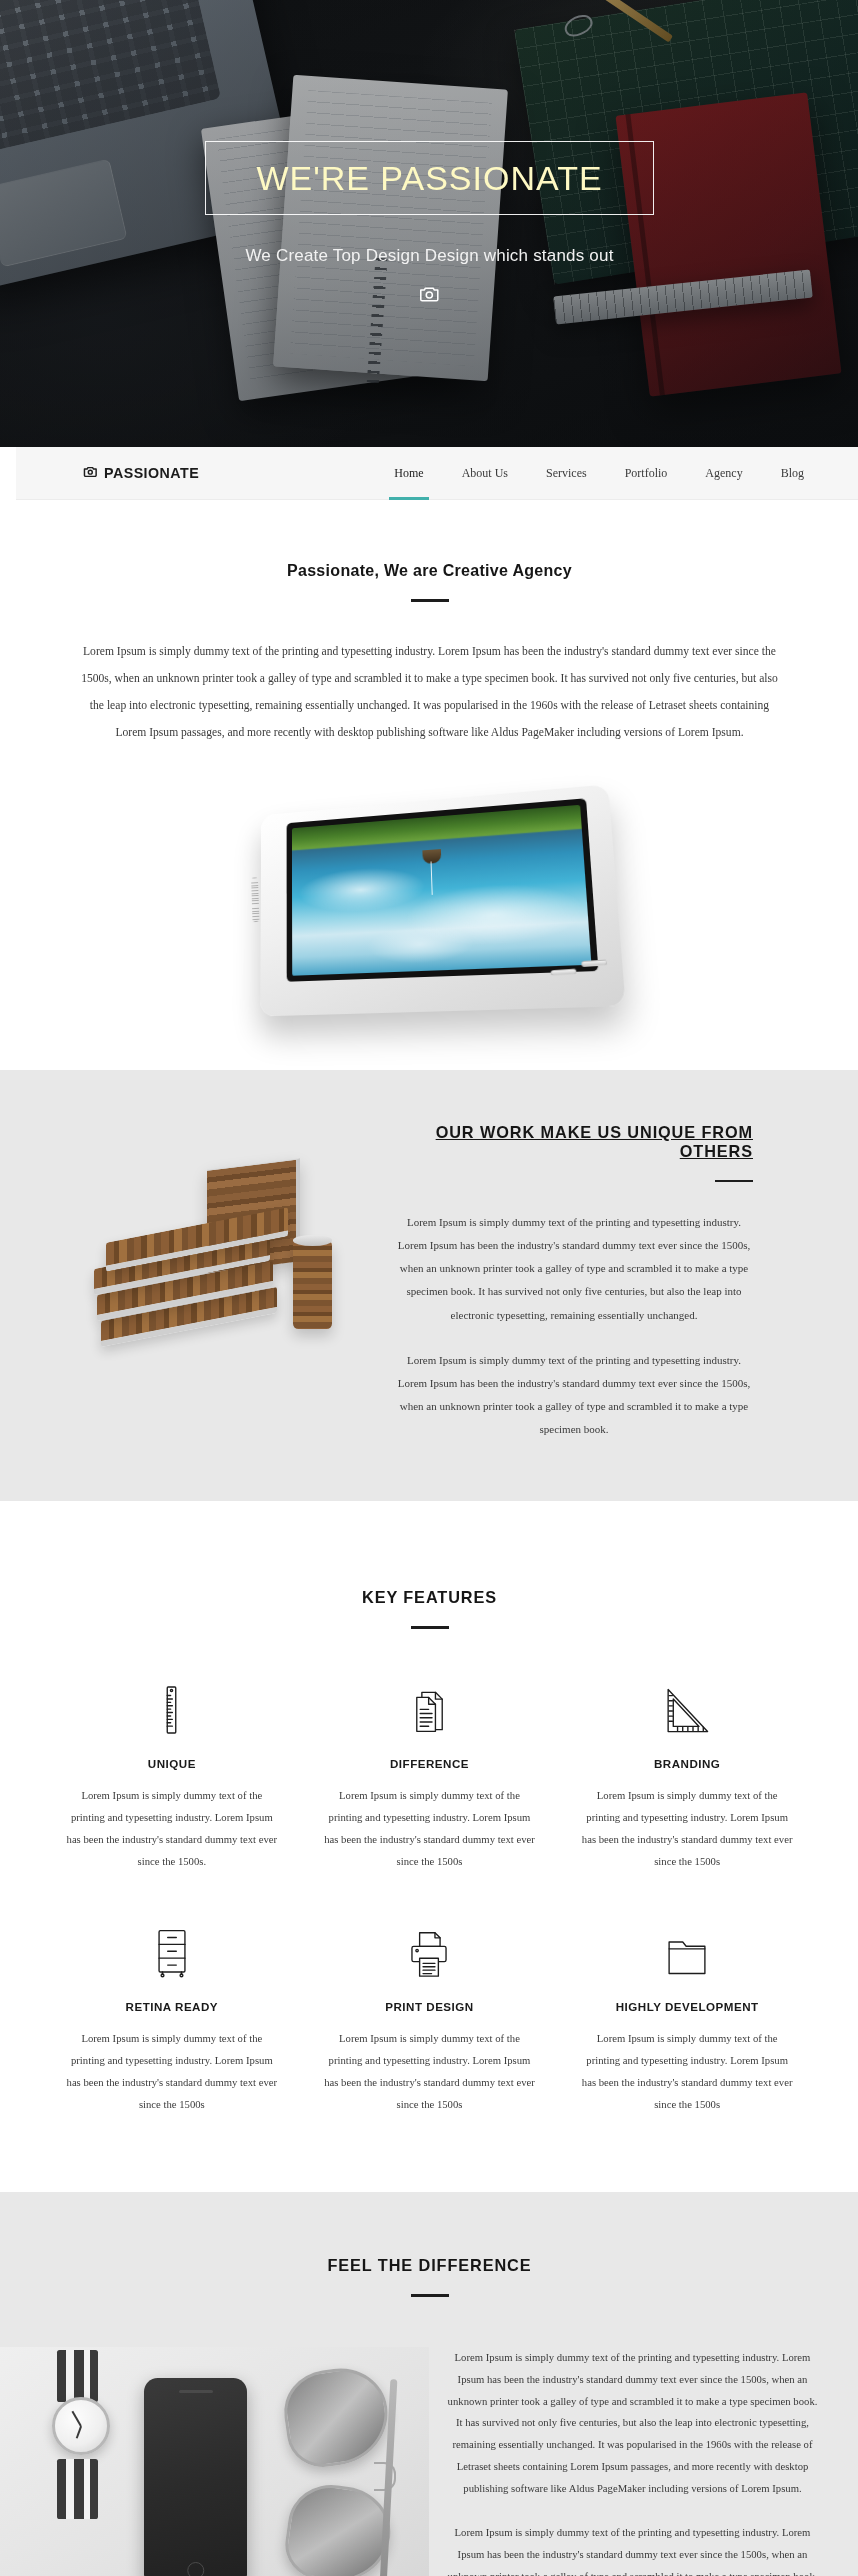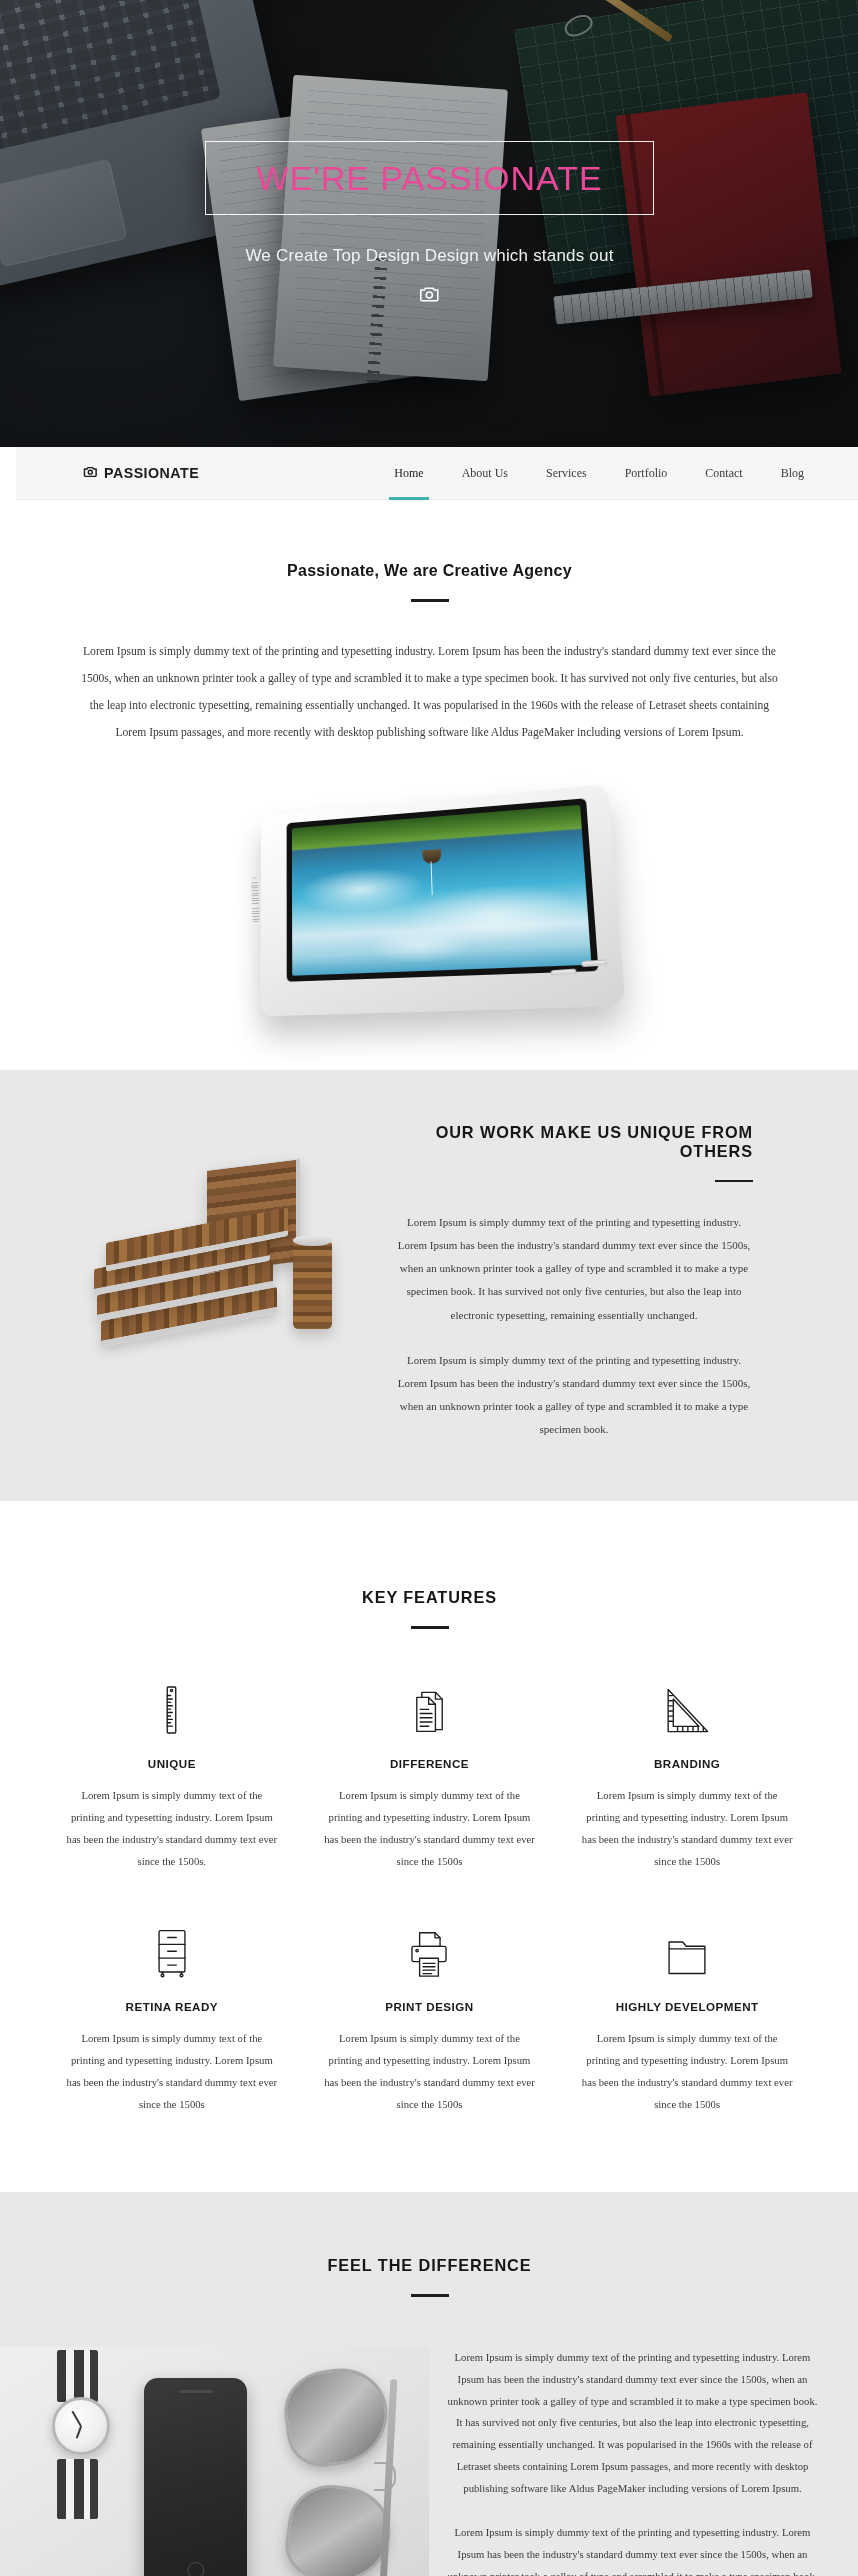--- a/index.html
+++ b/index.html
@@ -132,21 +132,21 @@
     position:absolute; inset:0;
     display:flex; flex-direction:column; align-items:center; justify-content:center;
     z-index:5;
   }
   .hero-title-box{
     border:1.7px solid rgba(255,255,255,.92);
     padding:19px 50px;
   }
   .hero-title{
     font-family:"Liberation Sans", sans-serif;
-    color:#ec4899;
+    color:#fef9c3;
     font-size:34px;
     font-weight:400;
     letter-spacing:1px;
     line-height:1;
   }
   .hero-sub{
     font-family:"Liberation Sans", sans-serif;
     color:#f2f2f2;
     font-size:17px;
     margin-top:31px;
@@ -338,21 +338,21 @@
     box-shadow:0 6.9px 13.7px rgba(0,0,0,.18);
   }
   .wcan:before{
     content:""; position:absolute; left:0; right:0; top:-4.3px; height:10.3px;
     background:linear-gradient(to bottom,#e9e9e9,#c4c4c4);
     border-radius:50%;
   }
   .unique-right{
     width:404px; padding-right:46px;
   }
-  .unique-right .sec-title{ text-align:right; }
+  .unique-right .sec-title{ text-align:right;text-decoration:underline; }
   .unique-right .rule{ margin:19px 0 0 auto; }
   .unique-copy{
     margin-top:29px;
     text-align:center;
     font-size:11px; line-height:2.1;
     color:#3a3a3a;
   }
   .unique-copy p + p{ margin-top:22px; }
 
   
@@ -509,21 +509,21 @@
           <circle class="ic" style="stroke-width:2" cx="10" cy="9.4" r="2.7"></circle>
         </svg>
       </span>
       <span class="brand-name">PASSIONATE</span>
     </div>
     <div class="nav-menu">
       <div class="nav-item active">Home</div>
       <div class="nav-item">About Us</div>
       <div class="nav-item">Services</div>
       <div class="nav-item">Portfolio</div>
-      <div class="nav-item">Contact</div>
+      <div class="nav-item">Agency</div>
       <div class="nav-item">Blog</div>
     </div>
   </nav>
 
   <section class="sec sec-white">
     <h2 class="sec-title t-intro">Passionate, We are Creative Agency</h2>
     <div class="rule"></div>
     <p class="intro-copy">Lorem Ipsum is simply dummy text of the printing and typesetting industry. Lorem Ipsum has been the industry's standard dummy text ever since the 1500s, when an unknown printer took a galley of type and scrambled it to make a type specimen book. It has survived not only five centuries, but also the leap into electronic typesetting, remaining essentially unchanged. It was popularised in the 1960s with the release of Letraset sheets containing Lorem Ipsum passages, and more recently with desktop publishing software like Aldus PageMaker including versions of Lorem Ipsum.</p>
 
     <div class="tablet-wrap">

